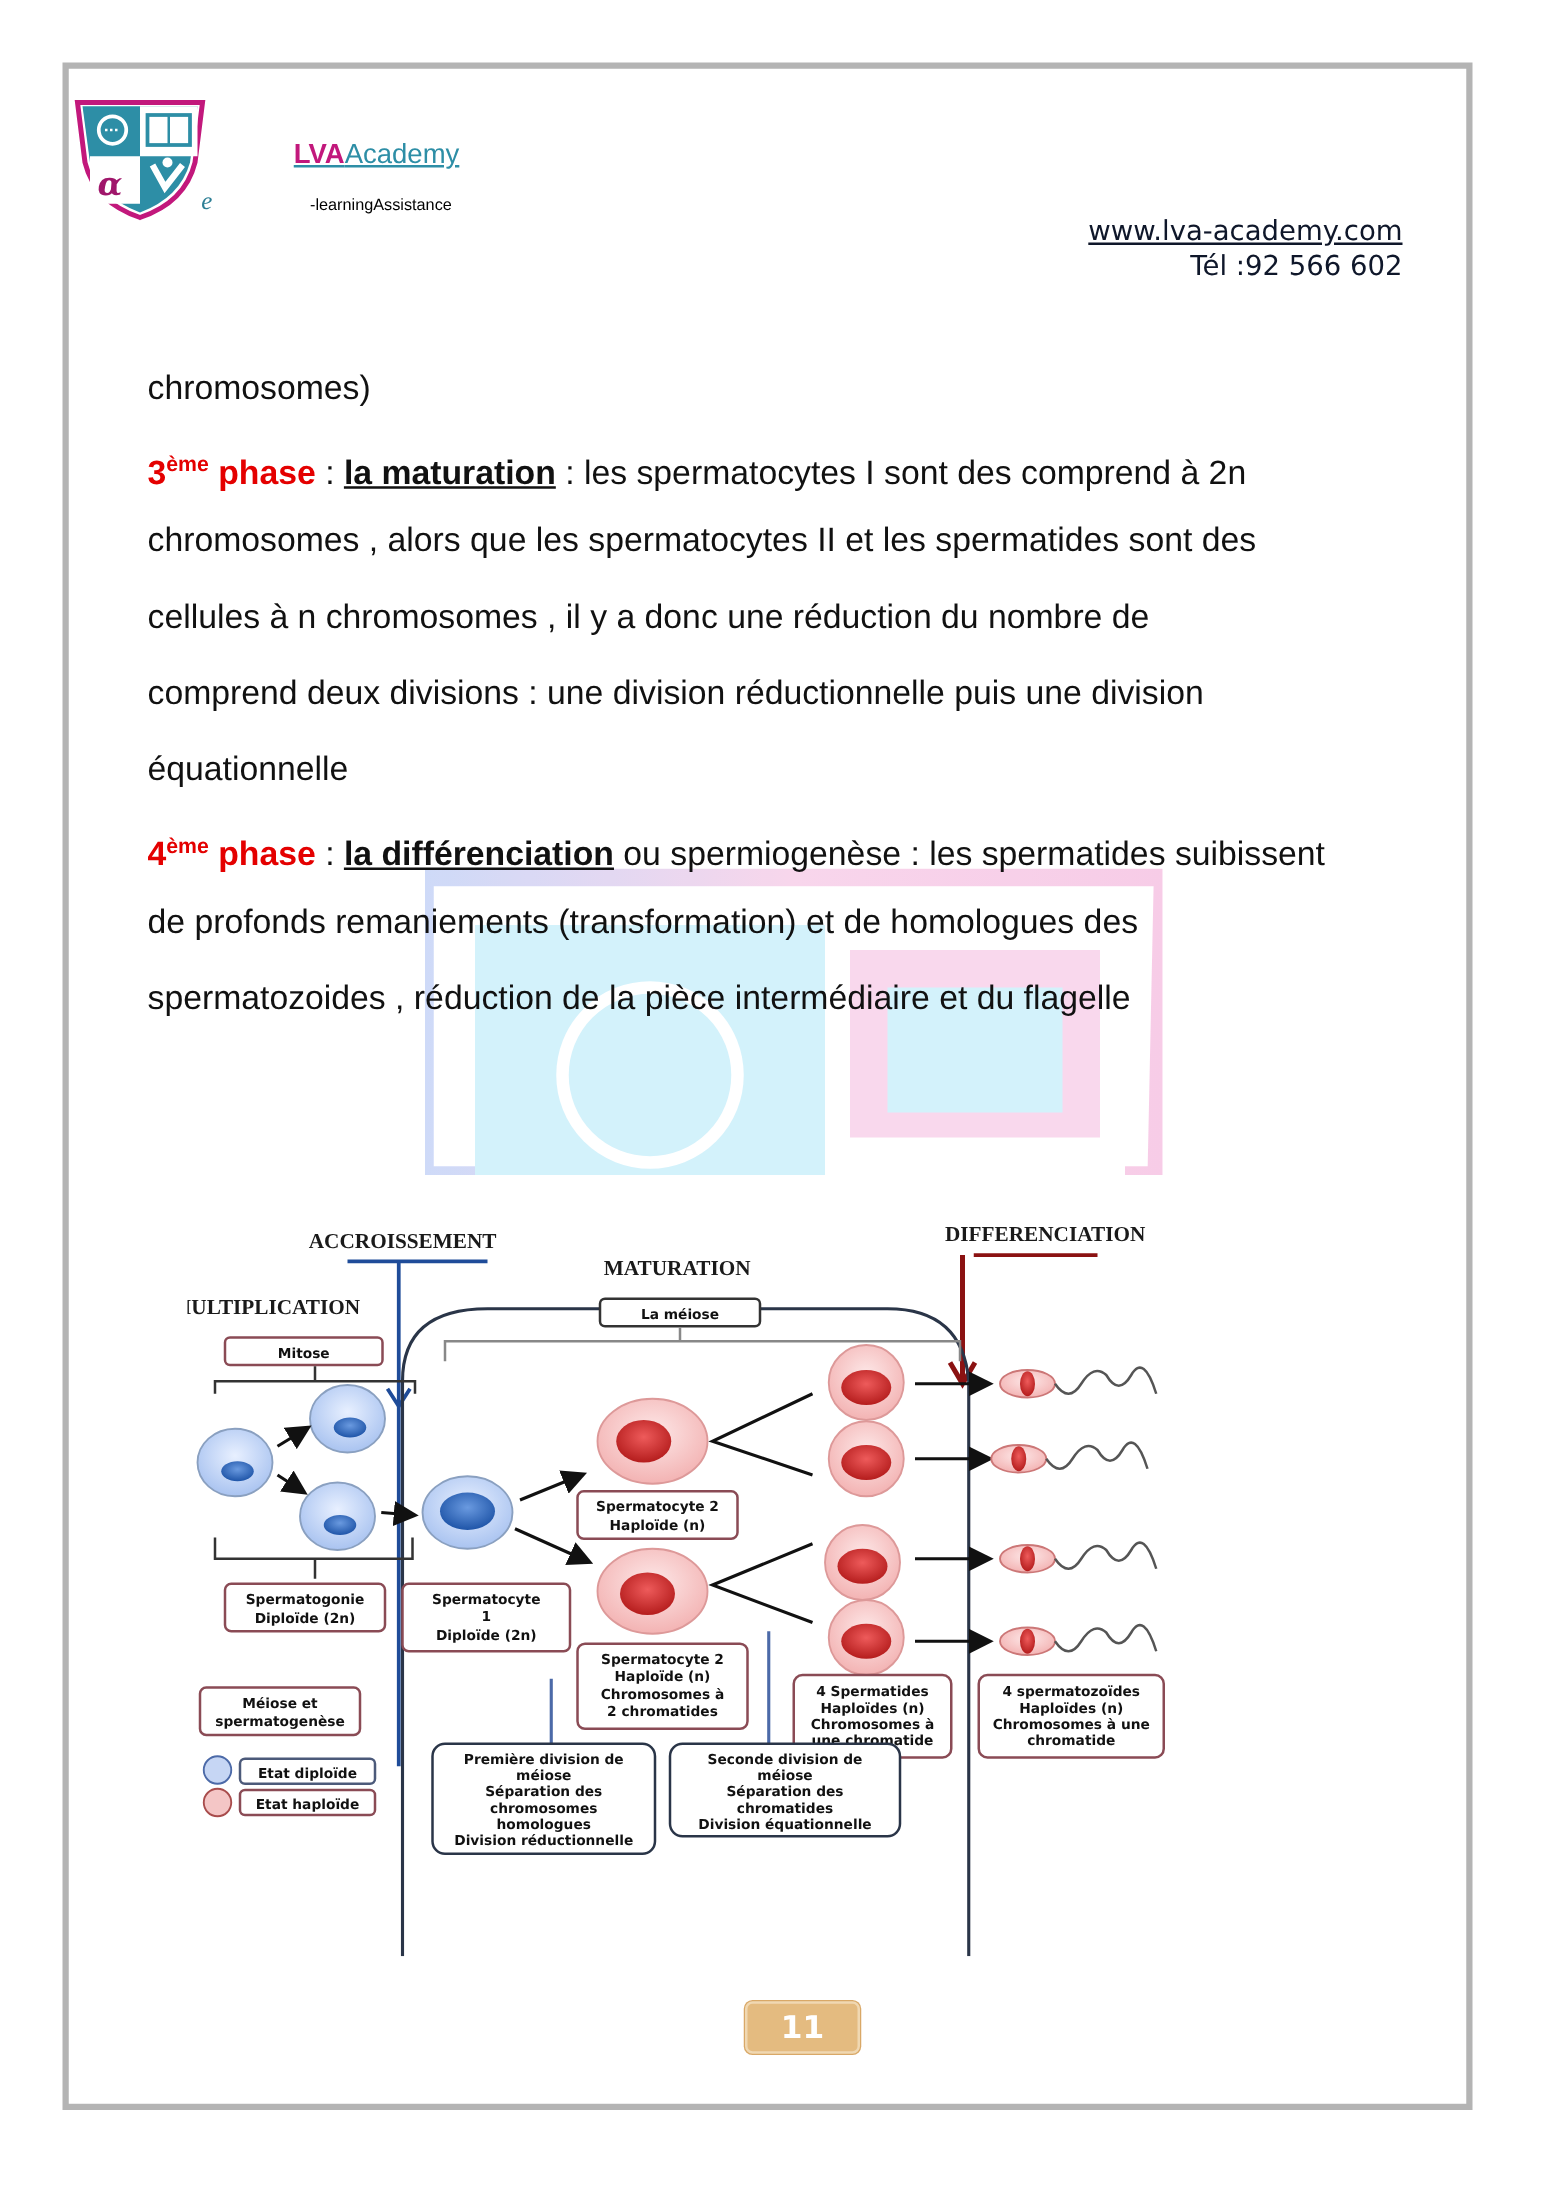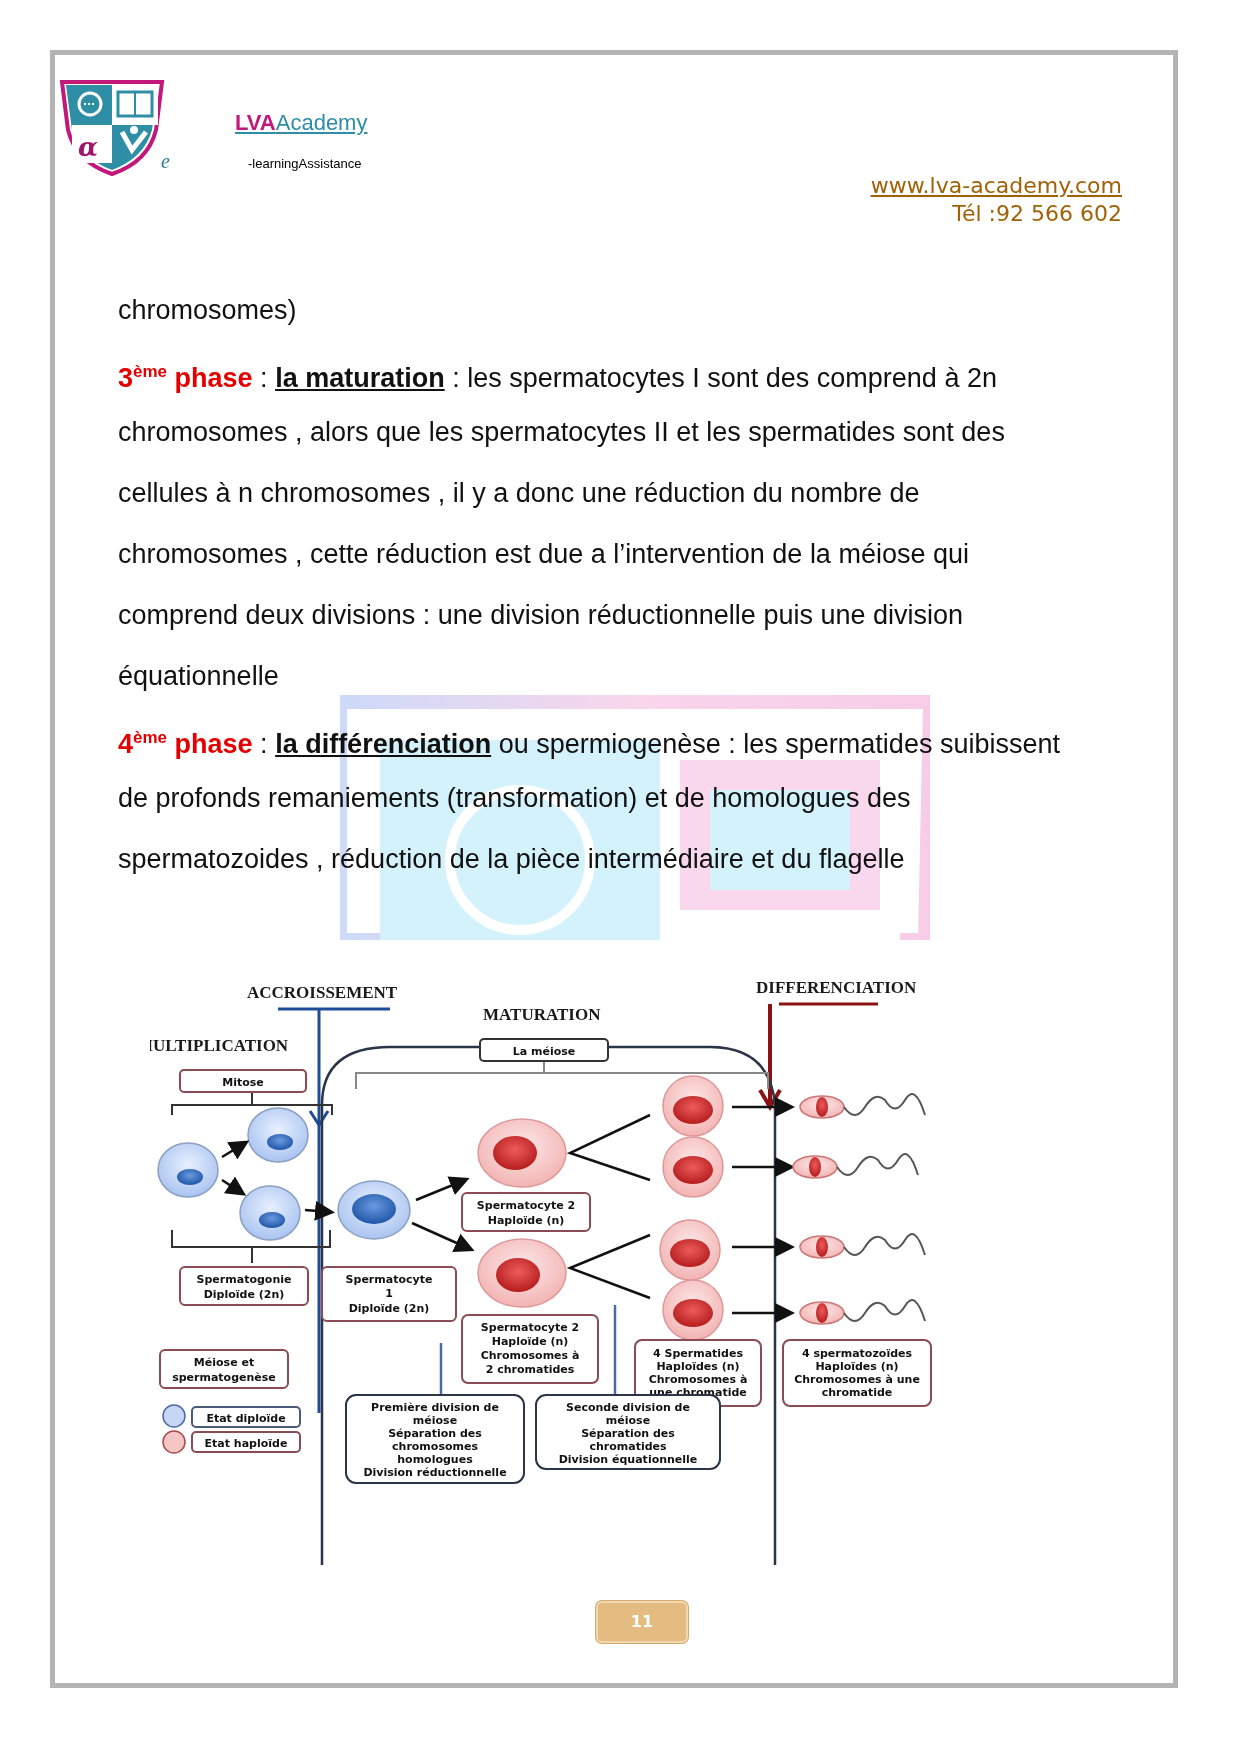--- a/index.html
+++ b/index.html
@@ -4,30 +4,30 @@
 <style>
   html, body { margin: 0; padding: 0; background: #ffffff; }
   body { width: 1240px; height: 1754px; position: relative; overflow: hidden; font-family: "Liberation Sans", sans-serif; }
   .page-border { position: absolute; left: 50px; top: 50px; width: 1128px; height: 1638px; border: 5px solid #b4b4b4; box-sizing: border-box; }
   .logo { position: absolute; left: 56px; top: 78px; width: 112px; height: 100px; }
   .logo-e { position: absolute; left: 161px; top: 150px; font-family: "Liberation Serif", serif; font-style: italic; font-size: 20px; color: #2d7f95; }
   .brand { position: absolute; left: 235px; top: 110px; font-size: 22px; color: #2d8ea6; }
   .brand .lva { color: #c2187c; font-weight: bold; }
   .brand .underl { text-decoration: underline; text-decoration-color: #2d8ea6; }
   .tagline { position: absolute; left: 248px; top: 156px; font-size: 13px; color: #000000; }
-  .site { position: absolute; right: 118px; top: 172px; text-align: right; font-family: "DejaVu Sans", sans-serif; font-size: 22px; color: #a16207; line-height: 28px; }
+  .site { position: absolute; right: 118px; top: 172px; text-align: right; font-family: "DejaVu Sans", sans-serif; font-size: 22px; color: #0f172a; line-height: 28px; }
   .site .url { text-decoration: underline; }
   .watermark { position: absolute; left: 340px; top: 690px; width: 590px; height: 250px; opacity: 0.9; }
   .text { position: absolute; left: 118px; top: 280px; width: 1060px; font-family: "Liberation Sans", sans-serif; font-size: 27px; color: #111; }
   .text p { margin: 0; height: 61px; line-height: 61px; white-space: nowrap; }
   .red { color: #e40000; font-weight: bold; }
   .red sup { font-size: 17px; vertical-align: 10px; }
   .u { text-decoration: underline; font-weight: bold; }
   .diagram { position: absolute; left: 150px; top: 965px; width: 900px; height: 600px; }
-  .page-num { position: absolute; left: 596px; top: 1601px; width: 88px; height: 38px; background: #e4bb80; border: 2px solid #f0d8b2; border-radius: 6px; box-shadow: 0 0 0 1px #d9a867; color: #fff; font-family: "DejaVu Sans", sans-serif; font-weight: bold; font-size: 16px; text-align: center; line-height: 38px; }
+  .page-num { position: absolute; left: 596px; top: 1601px; width: 88px; height: 38px; background: #e4bb80; border: 2px solid #f0d8b2; border-radius: 6px; box-shadow: 0 0 0 1px #d9a867; color: #fff; font-family: "DejaVu Sans", sans-serif; font-weight: bold; font-size: 25px; text-align: center; line-height: 38px; }
   svg text { font-family: "DejaVu Serif", serif; }
   .lbl { font-family: "DejaVu Sans", sans-serif; font-weight: bold; font-size: 11px; fill: #111; }
   .hdr { font-family: "Liberation Serif", serif; font-weight: bold; font-size: 17px; fill: #1a1a1a; }
 </style>
 </head>
 <body>
 
 <div class="page-border"></div>
 
 <svg class="logo" viewBox="0 0 112 100">
@@ -65,21 +65,20 @@
   <rect x="340" y="70" width="200" height="150" fill="#f9d4ec"></rect>
   <circle cx="180" cy="170" r="70" fill="none" stroke="#fff" stroke-width="10"></circle>
   <rect x="370" y="100" width="140" height="100" fill="#cff1fb"></rect>
 </svg>
 
 <div class="text">
   <p>chromosomes)</p>
   <p><span class="red"><span>3</span><sup>ème</sup><span> phase</span></span><span> : </span><span class="u">la maturation</span><span> : les spermatocytes I sont des comprend à 2n</span></p>
   <p>chromosomes , alors que les spermatocytes II et les spermatides sont des</p>
   <p>cellules à n chromosomes , il y a donc une réduction du nombre de</p>
-  <p>chromosomes , cette réduction est due a l’intervention de la méiose qui</p>
   <p>comprend deux divisions : une division réductionnelle puis une division</p>
   <p>équationnelle</p>
   <p><span class="red"><span>4</span><sup>ème</sup><span> phase</span></span><span> : </span><span class="u">la différenciation</span><span> ou spermiogenèse : les spermatides suibissent</span></p>
   <p>de profonds remaniements (transformation) et de homologues des</p>
   <p>spermatozoides , réduction de la pièce intermédiaire et du flagelle</p>
 </div>
 
 <svg class="diagram" viewBox="0 0 900 600">
   <defs>
     <radialGradient id="bc" cx="0.5" cy="0.4" r="0.6">

